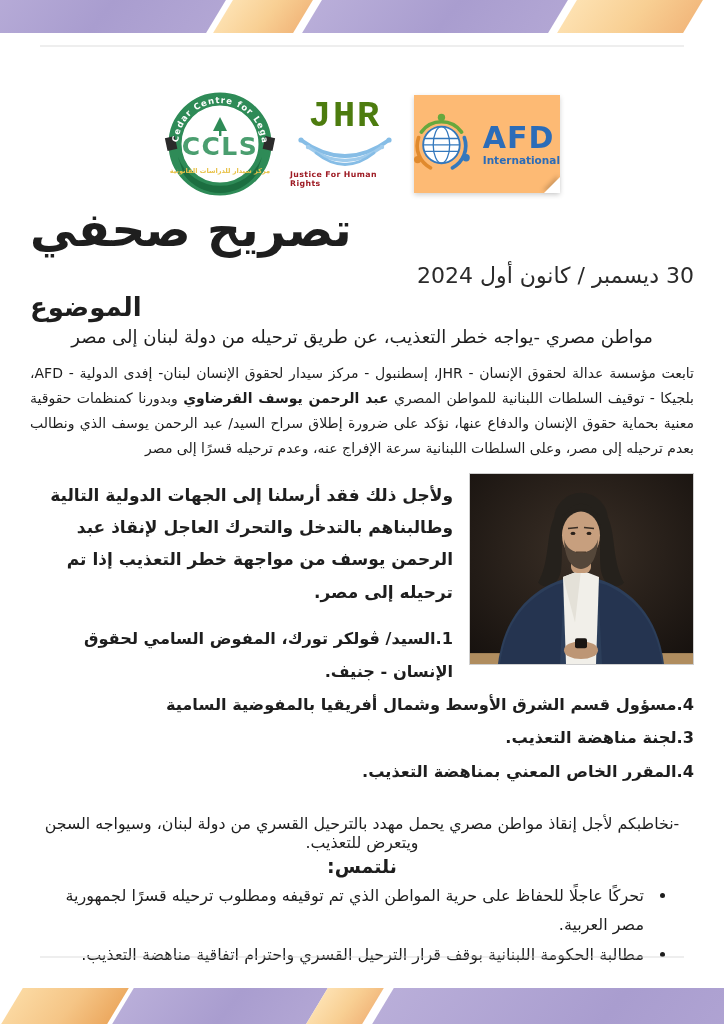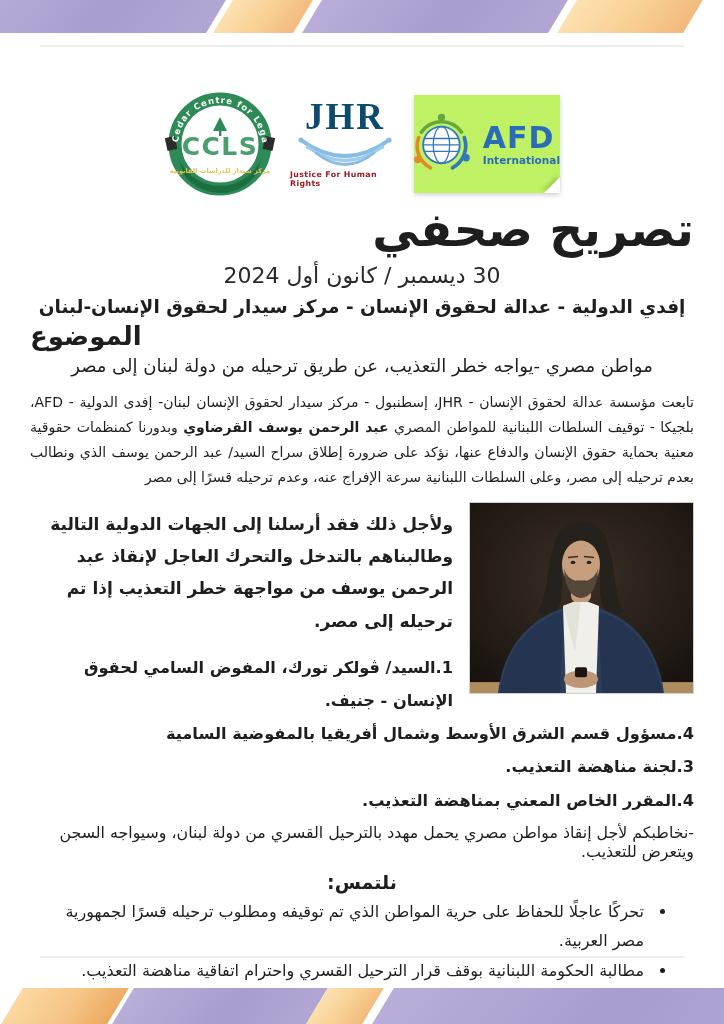--- a/index.html
+++ b/index.html
@@ -20,57 +20,57 @@
   .shape-yellow.hot { background:linear-gradient(100deg,#fbd9a2 0%,#f5c586 55%,#eca960 100%); }
   .scan-line { position:absolute; left:40px; right:40px; height:2px; background:#d9d9d9; opacity:.45; }
 
   
   .logos-row {
     position:absolute; top:86px; left:0; right:0; height:116px;
     display:flex; justify-content:center; align-items:center; gap:14px;
   }
   .logo-box { display:flex; align-items:center; justify-content:center; }
   .afd-card {
-    position:relative; width:146px; height:98px; background:#bef264;
+    position:relative; width:146px; height:98px; background:#fdba74;
     box-shadow:0 2px 5px rgba(0,0,0,.18);
     display:flex; align-items:center; justify-content:center; gap:12px;
   }
   .afd-card::after { 
     content:""; position:absolute; right:0; bottom:0;
     border-style:solid; border-width:0 0 16px 16px;
     border-color:transparent transparent #ffffff transparent;
     filter:drop-shadow(-2px -2px 2px rgba(0,0,0,.18));
   }
   .afd-text { text-align:left; line-height:1; }
   .afd-acr { font-size:30px; font-weight:bold; color:#2b6cb8; letter-spacing:1px; }
   .afd-sub { font-size:10.5px; font-weight:bold; color:#2b6cb8; margin-top:2px; }
   .jhr-box { display:flex; flex-direction:column; align-items:center; width:110px; }
-  .jhr-acr { font-family:Liberation Serif, serif; font-size:37px; font-weight:bold; color:#0c4a6e; letter-spacing:2px; line-height:.9; }
+  .jhr-acr { font-family:Liberation Mono, monospace; font-size:37px; font-weight:bold; color:#4d7c0f; letter-spacing:2px; line-height:.9; }
   .jhr-tag { font-size:7.8px; font-weight:bold; color:#9e1b24; margin-top:2px; letter-spacing:.4px; }
 
   
   .content { position:relative; padding:0 30px; direction:rtl; }
-  .title { margin-top:8px; text-align:right; font-size:47px; font-weight:bold; letter-spacing:-1px; }
-  .date { margin-top:6px; text-align:center; font-size:22px; color:#2a2a2a; }
+  .title { margin-top:8px; text-align:left; font-size:47px; font-weight:bold; letter-spacing:-1px; }
+  .date { margin-top:6px; font-size:22px; color:#2a2a2a; }
   .orgs { margin-top:8px; text-align:center; font-size:18.5px; font-weight:bold; }
   .subject-h { margin-top:4px; text-align:left; font-size:26px; font-weight:bold; }
   .subject { margin-top:4px; text-align:center; font-size:18px; }
 
   
   .main-para { margin-top:14px; font-size:14px; line-height:1.78; text-align:justify; text-align-last:right; }
   .photo-fig {
     float:right; width:225px; height:192px; margin:12px 0 10px 16px;
     border:1px solid #cfcfcf; background:#1d1814;
   }
   .photo-fig svg { display:block; width:100%; height:100%; }
   .appeal { margin-top:18px; font-size:17px; font-weight:bold; line-height:1.9; text-align:right; }
   .intl-list { list-style:none; margin-top:14px; font-size:16.2px; font-weight:bold; line-height:2.05; text-align:right; }
   .clear { clear:both; }
-  .closing { margin-top:6px; font-size:15.8px; text-align:right; }
-  .request-h { margin-top:10px; font-size:19px; font-weight:bold; text-align:center; }
+  .closing { margin-top:26px; font-size:15.8px; text-align:center; }
+  .request-h { margin-top:3px; font-size:19px; font-weight:bold; text-align:center; }
   .req-list { margin-top:4px; padding-right:46px; font-size:16px; line-height:1.85; text-align:right; }
   .req-list li { padding-right:4px; }
 </style>
 </head>
 <body>
 
 <div class="page">
 
   <div class="band band-top">
     <div class="shape shape-purple" style="left:-40px;width:256px;"></div>
@@ -135,21 +135,20 @@
         <div class="afd-acr">AFD</div>
         <div class="afd-sub">International</div>
       </div>
     </div>
   </div>
 
   <div class="content" style="margin-top:202px;">
 
     <h1 class="title">تصريح صحفي</h1>
     <div class="date">30 ديسمبر / كانون أول 2024</div>
-    <div class="orgs">إفدي الدولية - عدالة لحقوق الإنسان - مركز سيدار لحقوق الإنسان-لبنان</div>
     <h2 class="subject-h">الموضوع</h2>
     <div class="subject">مواطن مصري -يواجه خطر التعذيب، عن طريق ترحيله من دولة لبنان إلى مصر</div>
 
     <p class="main-para"><span>تابعت مؤسسة عدالة لحقوق الإنسان - JHR، إسطنبول - مركز سيدار لحقوق الإنسان لبنان- إفدى الدولية - AFD، بلجيكا - توقيف السلطات اللبنانية للمواطن المصري </span><b>عبد الرحمن يوسف القرضاوي</b><span> وبدورنا كمنظمات حقوقية معنية بحماية حقوق الإنسان والدفاع عنها، نؤكد على ضرورة إطلاق سراح السيد/ عبد الرحمن يوسف الذي ونطالب بعدم ترحيله إلى مصر، وعلى السلطات اللبنانية سرعة الإفراج عنه، وعدم ترحيله قسرًا إلى مصر</span></p>
 
     <figure class="photo-fig">
       <svg viewBox="0 0 223 192" preserveAspectRatio="none">
         <defs>
           <radialGradient id="pbg" cx="50%" cy="40%" r="75%">
             <stop offset="0%" stop-color="#3a2f26"></stop>

